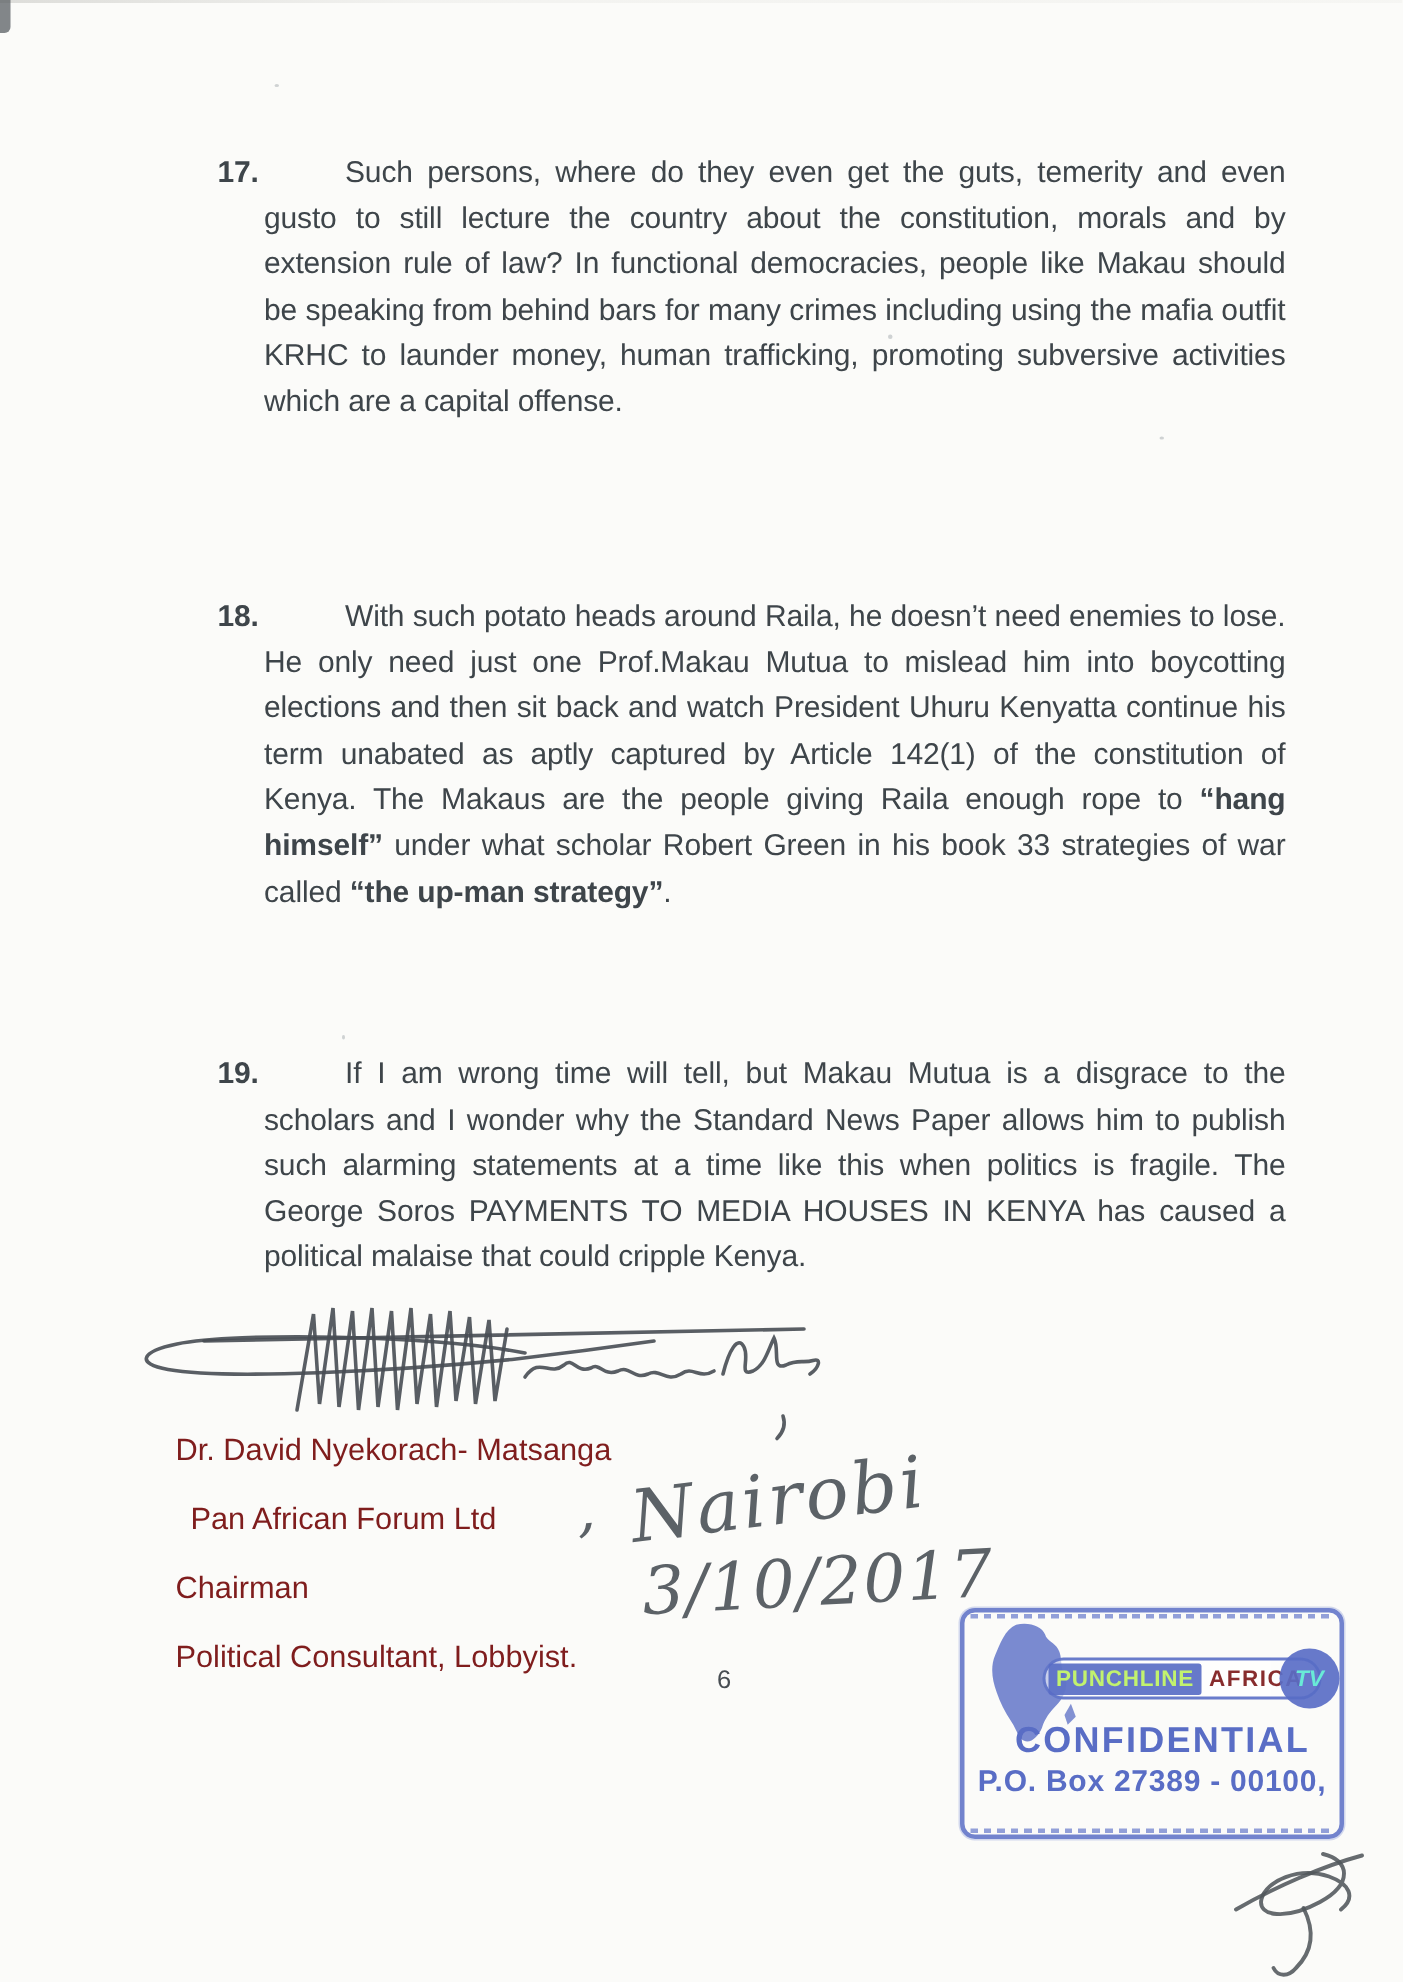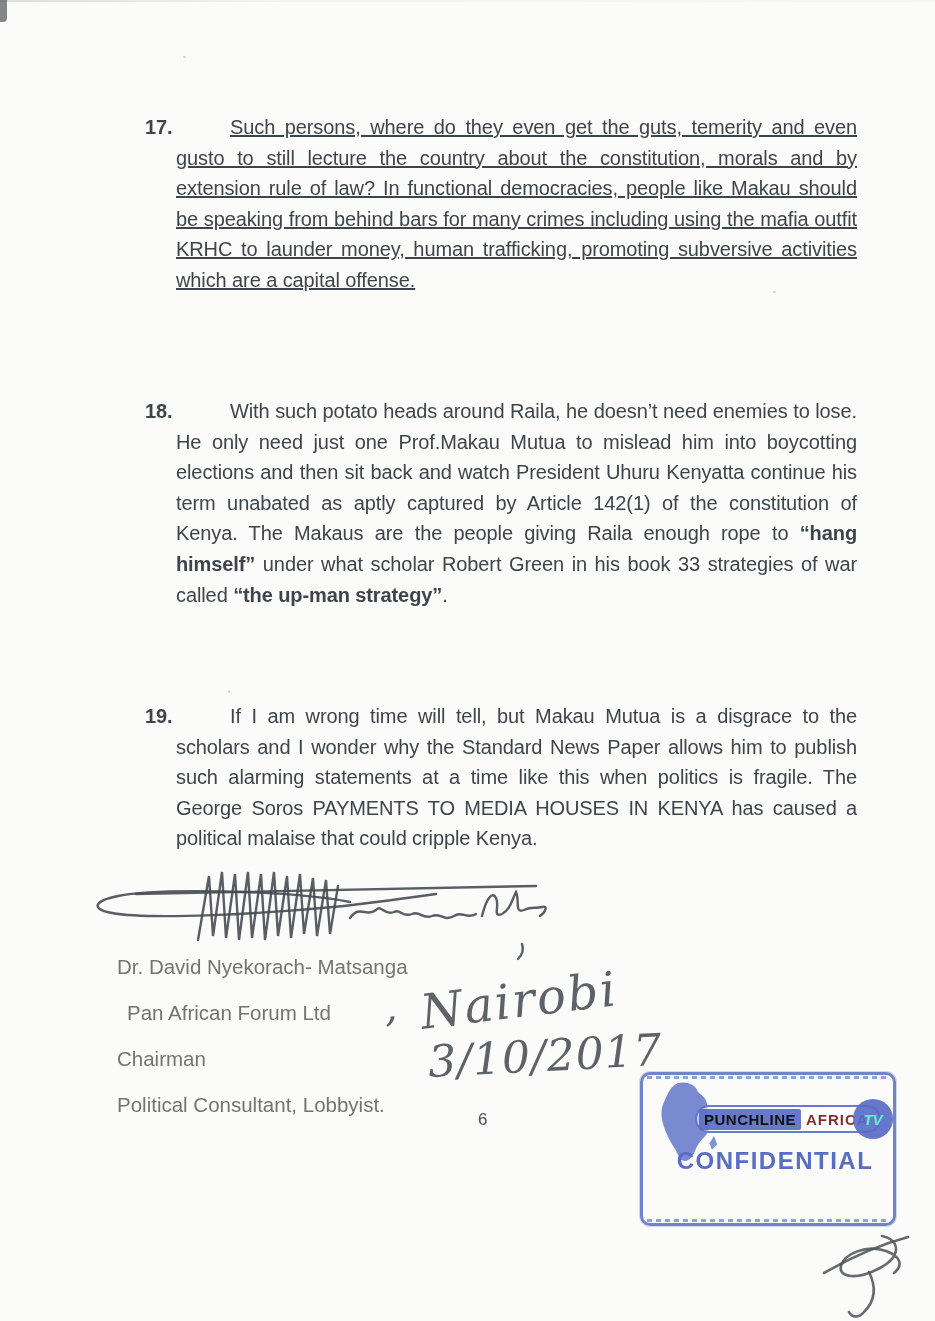--- a/index.html
+++ b/index.html
@@ -23,21 +23,21 @@
   
   .para { position:absolute; left:145px; width:712px;
     font-size:20px; line-height:30.6px; letter-spacing:-0.1px; }
   .pnum { position:absolute; left:0; top:0; font-weight:700; }
   .pnum.regular { font-weight:700; }
   .pbody { margin-left:31px; text-align:justify; text-indent:54px; }
   .pbody b { font-weight:700; }
   .pbody.allbold { font-weight:400; }
 
   
-  .sigline { position:absolute; font-size:20.5px; color:#737373; }
+  .sigline { position:absolute; font-size:20.5px; color:#7f1d1d; }
   .sig-svg { position:absolute; left:78px; top:862px; }
   .sig-svg path { fill:none; stroke:#474d53; stroke-width:2.4; stroke-linecap:round; opacity:.9; }
 
   .hand { position:absolute; font-family:"DejaVu Serif","Liberation Serif",serif;
     font-style:italic; color:#474d54; opacity:.88; }
   .hand-place { left:420px; top:972px; font-size:48px; transform:rotate(-7deg); letter-spacing:2px; }
   .hand-comma { left:384px; top:984px; font-size:40px; transform:rotate(-5deg); }
   .hand-date { left:428px; top:1030px; font-size:44px; transform:rotate(-3deg); letter-spacing:1px; }
 
   .page-number { position:absolute; left:478px; top:1110px; font-size:17px; color:#474d52; }
@@ -48,21 +48,21 @@
     box-shadow:0 0 0 1px rgba(77,99,194,.25);
     color:#4d63c2; opacity:.93; filter:blur(.2px); }
   .stamp::before, .stamp::after { content:""; position:absolute; left:4px; right:4px; height:3px;
     background:repeating-linear-gradient(90deg, rgba(77,99,194,.65) 0 5px, transparent 5px 9px); }
   .stamp::before { top:1px; }
   .stamp::after { bottom:1px; }
   .africa-svg { position:absolute; left:10px; top:6px; }
   .logo-bar { position:absolute; left:52px; top:30px; width:186px; height:28px;
     border:2px solid rgba(77,99,194,.9); border-radius:14px; background:rgba(255,255,255,.6);
     display:flex; align-items:center; box-sizing:border-box; }
-  .pl-box { background:rgba(77,99,194,.92); color:#000000; font-weight:700; font-size:15px;
+  .pl-box { background:rgba(77,99,194,.92); color:#bef264; font-weight:700; font-size:15px;
     padding:2px 5px; margin-left:2px; border-radius:2px; letter-spacing:.5px; }
   .pl-africa { color:#7f1d1d; font-weight:700; font-size:15px; margin-left:5px; letter-spacing:1px; }
   .pl-tv { position:absolute; right:-14px; top:-8px; width:40px; height:40px; border-radius:50%;
     background:rgba(77,99,194,.92); color:#5eead4; font-weight:700; font-size:15px;
     display:flex; align-items:center; justify-content:center; font-style:italic; }
   .stamp-confidential { position:absolute; left:0; right:0; top:72px; text-align:center;
     font-size:24px; font-weight:700; letter-spacing:1.5px; padding-left:14px; }
   .stamp-pobox { position:absolute; left:0; right:0; top:102px; text-align:center;
     font-size:20px; font-weight:700; letter-spacing:.5px; }
   .stamp-city { position:absolute; left:0; right:0; top:124px; text-align:center;
@@ -77,21 +77,21 @@
 
 <div class="page">
 
   <div class="top-edge"></div>
   <div class="corner-mark"></div>
   <div class="speck" style="left:183px; top:56px; width:3px; height:2px;"></div>
   <div class="speck" style="left:592px; top:223px; width:3px; height:3px;"></div>
   <div class="speck" style="left:773px; top:291px; width:3px; height:2px;"></div>
   <div class="speck" style="left:228px; top:690px; width:2px; height:3px;"></div>
 
-  <div class="para" style="top:112px;text-decoration:underline;">
+  <div class="para" style="top:100px;">
     <span class="pnum">17.</span>
     <div class="pbody">Such persons, where do they even get the guts, temerity and even gusto to still lecture the country about the constitution, morals and by extension rule of law? In functional democracies, people like Makau should be speaking from behind bars for many crimes including using the mafia outfit KRHC to launder money, human trafficking, promoting subversive activities which are a capital offense.</div>
   </div>
 
   <div class="para" style="top:396px;">
     <span class="pnum">18.</span>
     <div class="pbody"><span>With such potato heads around Raila, he doesn’t need enemies to lose. He only need just one Prof.Makau Mutua to mislead him into boycotting elections and then sit back and watch President Uhuru Kenyatta continue his term unabated as aptly captured by Article 142(1) of the constitution of Kenya.  The Makaus are the people giving Raila enough rope to </span><b>“hang himself”</b><span> under what scholar Robert Green in his book 33 strategies of war called </span><b>“the up-man strategy”</b><span>.</span></div>
   </div>
 
   <div class="para" style="top:701px;">
@@ -123,20 +123,21 @@
     <svg class="africa-svg" width="66" height="86" viewBox="0 0 60 80">
       <path d="M22,2 C30,0 38,3 40,8 C41,12 46,13 48,17 C51,22 49,28 52,33 C55,39 52,47 47,52 C43,56 40,60 38,66 C36,71 31,76 27,74 C23,72 22,66 19,62 C15,56 12,50 10,44 C7,36 6,28 9,21 C12,14 15,5 22,2 Z" fill="#4d63c2" opacity="0.8"></path>
       <path d="M52,58 l4,-7 3,8 -5,5 z" fill="#4d63c2" opacity="0.75"></path>
     </svg>
     <div class="logo-bar">
       <span class="pl-box">PUNCHLINE</span>
       <span class="pl-africa">AFRICA</span>
       <span class="pl-tv">TV</span>
     </div>
     <div class="stamp-confidential">CONFIDENTIAL</div>
+    <div class="stamp-pobox">P.O. Box 27389 - 00100,</div>
   </div>
 
   <svg class="initial-svg" width="104" height="94" viewBox="0 0 104 94">
     <path d="M70,8 C88,12 90,28 68,40 C46,52 26,50 29,38 C32,26 54,16 74,23 C88,28 92,37 82,45"></path>
     <path d="M12,45 C38,30 70,16 96,9"></path>
     <path d="M57,44 C64,58 64,72 52,84 C47,90 40,90 37,84"></path>
   </svg>
 
 </div>
 

